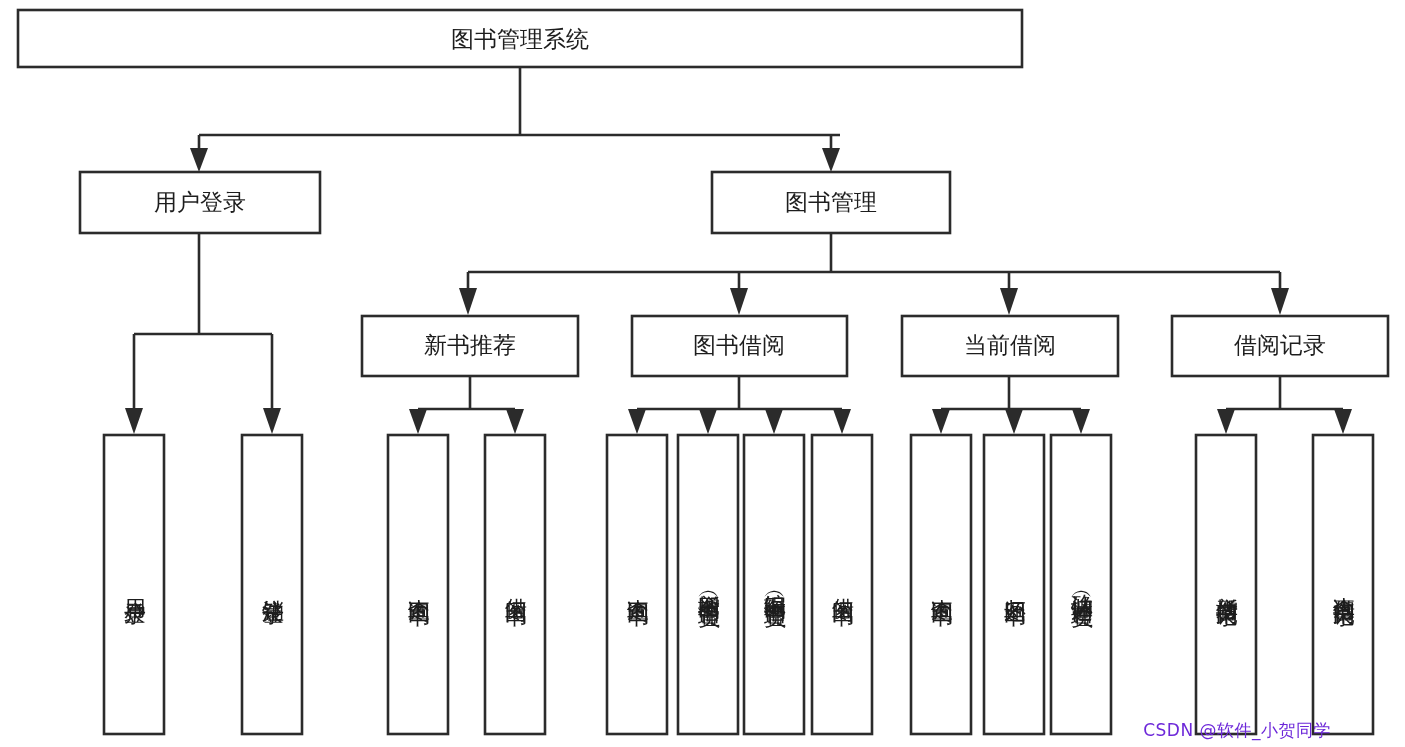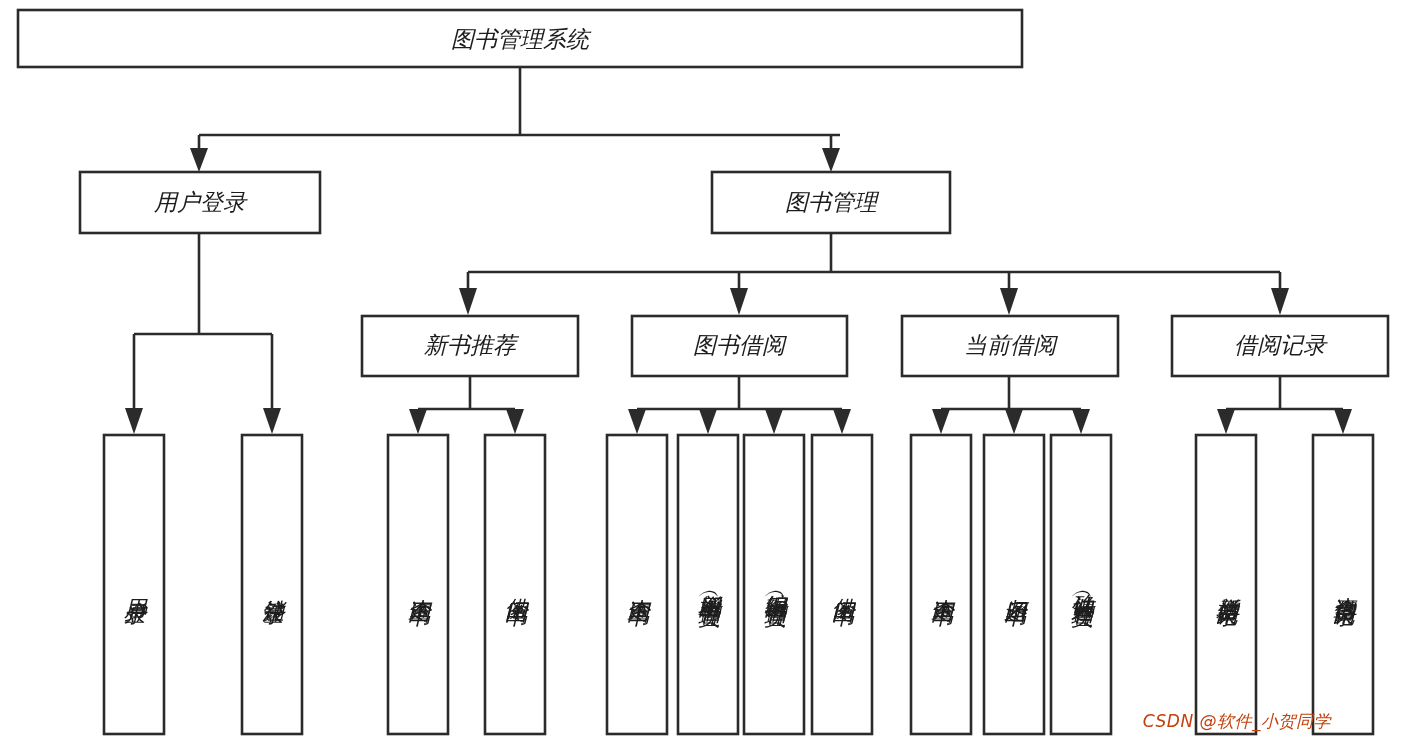--- a/index.html
+++ b/index.html
@@ -11,21 +11,20 @@
     width: 1405px;
     height: 747px;
     font-family: "DejaVu Sans", "Liberation Sans", sans-serif;
     overflow: hidden;
   }
   #diagram-root {
     position: relative;
     width: 1339px;
     height: 747px;
     background: #ffffff;
-    font-style: italic;
   }
   svg#tree-svg {
     position: absolute;
     left: 0;
     top: 0;
     width: 1405px;
     height: 747px;
     display: block;
   }
   .node-rect {
@@ -55,24 +54,24 @@
     font-size: 22px;
     writing-mode: vertical-rl;
     text-orientation: upright;
     letter-spacing: 2px;
     dominant-baseline: middle;
     text-anchor: middle;
   }
   .watermark {
     position: absolute;
     right: 8px;
-    bottom: 14px;
+    bottom: 5px;
     font-family: "DejaVu Sans", "Liberation Sans", sans-serif;
     font-size: 17px;
-    color: #c2410c;
+    color: #6d28d9;
     letter-spacing: 0.5px;
     user-select: none;
     pointer-events: none;
   }
 </style>
 </head>
 <body>
 
 <div id="diagram-root">
 

